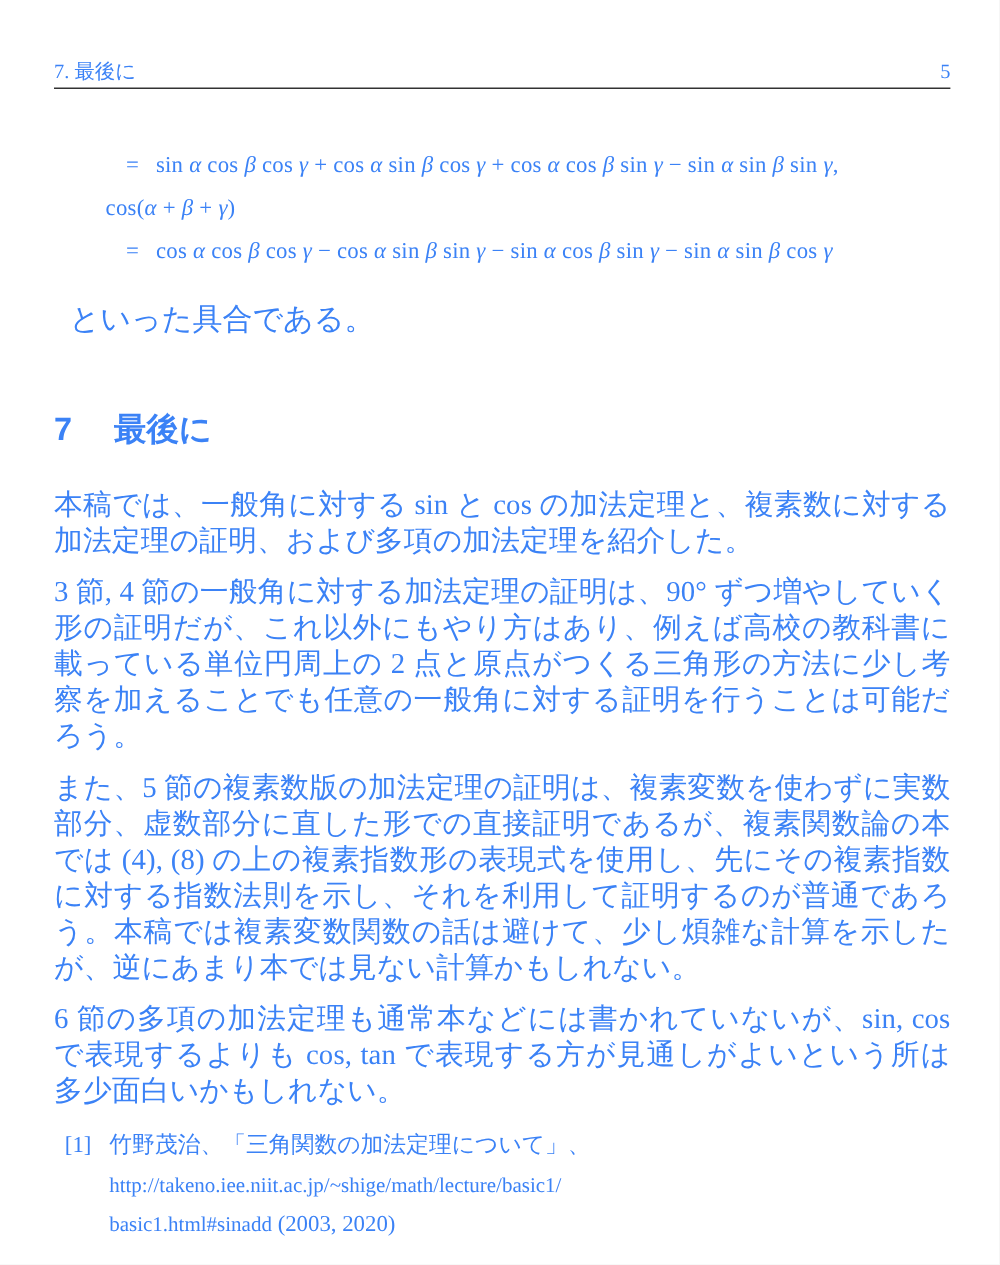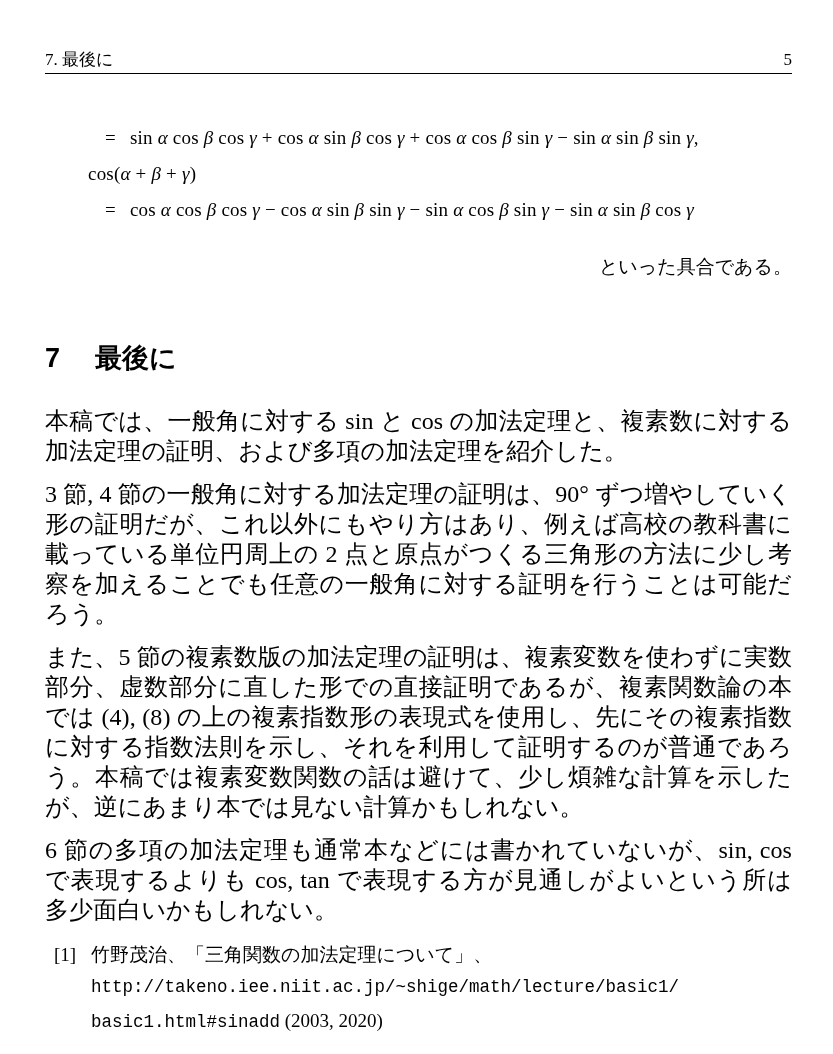--- a/index.html
+++ b/index.html
@@ -3,21 +3,21 @@
 <meta charset="utf-8">
 <style>
   html, body { margin: 0; padding: 0; }
   body { background: #e8e8e8; }
   .page {
     position: relative;
     width: 833px;
     height: 1054px;
     margin: 0 auto;
     background: #ffffff;
-    color: #000000;
+    color: #3b82f6;
     font-family: "Liberation Serif", "DejaVu Serif", serif;
     overflow: hidden;
     box-sizing: border-box;
     padding: 50px 41px 0 45px;
   }
   
   .running-header {
     display: flex;
     justify-content: space-between;
     align-items: baseline;
@@ -34,23 +34,22 @@
     letter-spacing: 0.2px;
   }
   .eq-line.rel-line { padding-left: 60px; }
   .eq-line.lhs-line { padding-left: 43px; }
   .eq-rel { display: inline-block; margin-right: 14px; }
   .eq-expr i { font-style: italic; }
   
   .closing-remark {
     margin: 24px 0 0 0;
     padding-left: 13px;
-    font-size: 19px;
+    font-size: 25px;
     line-height: 30px;
-    text-align: right;
   }
   
   .section-heading {
     margin: 60px 0 32px 0;
     font-family: "Liberation Sans", "DejaVu Sans", sans-serif;
     font-weight: bold;
     font-size: 27px;
     line-height: 32px;
     display: flex;
     align-items: baseline;
@@ -73,21 +72,21 @@
     line-height: 32px;
   }
   .ref-item {
     display: flex;
     font-size: 19px;
     line-height: 33px;
   }
   .ref-label { flex: 0 0 auto; width: 37px; margin-left: 9px; }
   .ref-body { flex: 1 1 auto; }
   .mono {
-    font-family: Liberation Mono, monospace;
+    font-family: Liberation Serif, serif;
     font-size: 17.5px;
   }
 </style>
 </head>
 <body>
 
 <div class="page">
 
   <header class="running-header">
     <span>7. 最後に</span>

